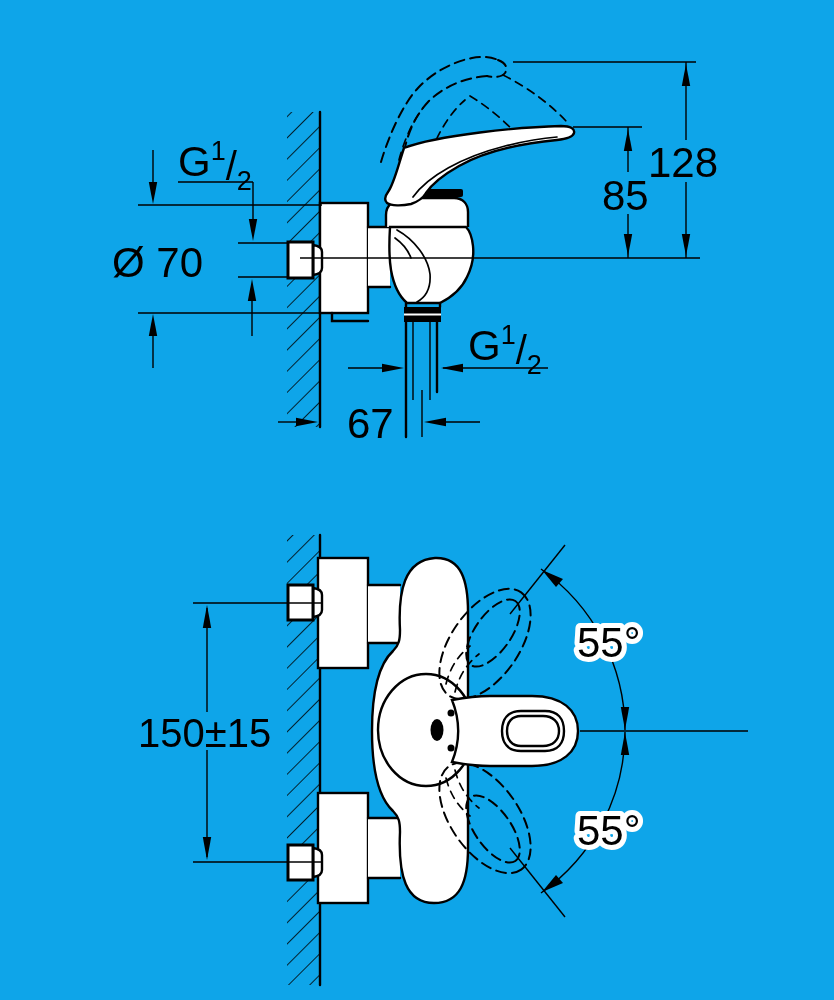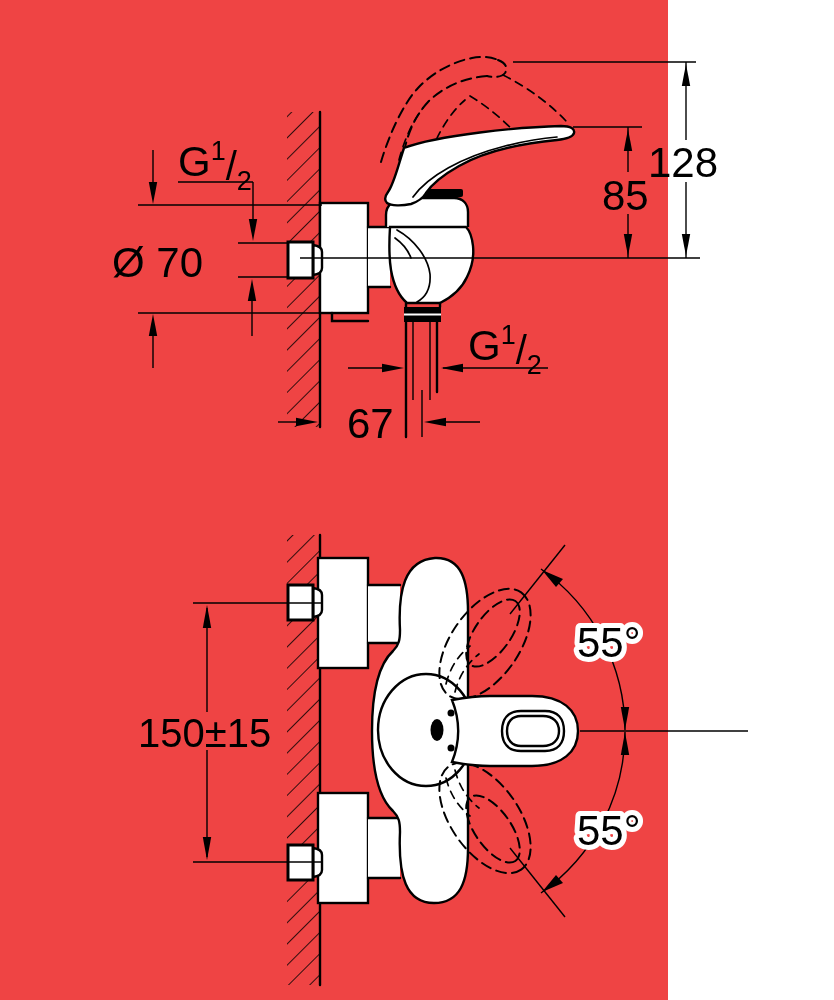--- a/index.html
+++ b/index.html
@@ -1,17 +1,17 @@
 <!DOCTYPE html>
 <html><head>
 <meta charset="utf-8">
 <style>
   html, body { margin: 0; padding: 0; background: #ffffff; }
   body { width: 834px; height: 1000px; overflow: hidden; }
-  .stage { width: 668px; height: 1000px; position: relative; background: #ef4444; }
+  .stage { width: 834px; height: 1000px; position: relative; background: #0ea5e9; }
   svg { display: block; }
   text {
     font-family: "Liberation Sans", "DejaVu Sans", sans-serif;
     fill: #000000;
   }
   .dim-text { font-size: 42px; }
   .dim-text-small { font-size: 40px; }
   .halo {
     paint-order: stroke;
     stroke: #ffffff;

